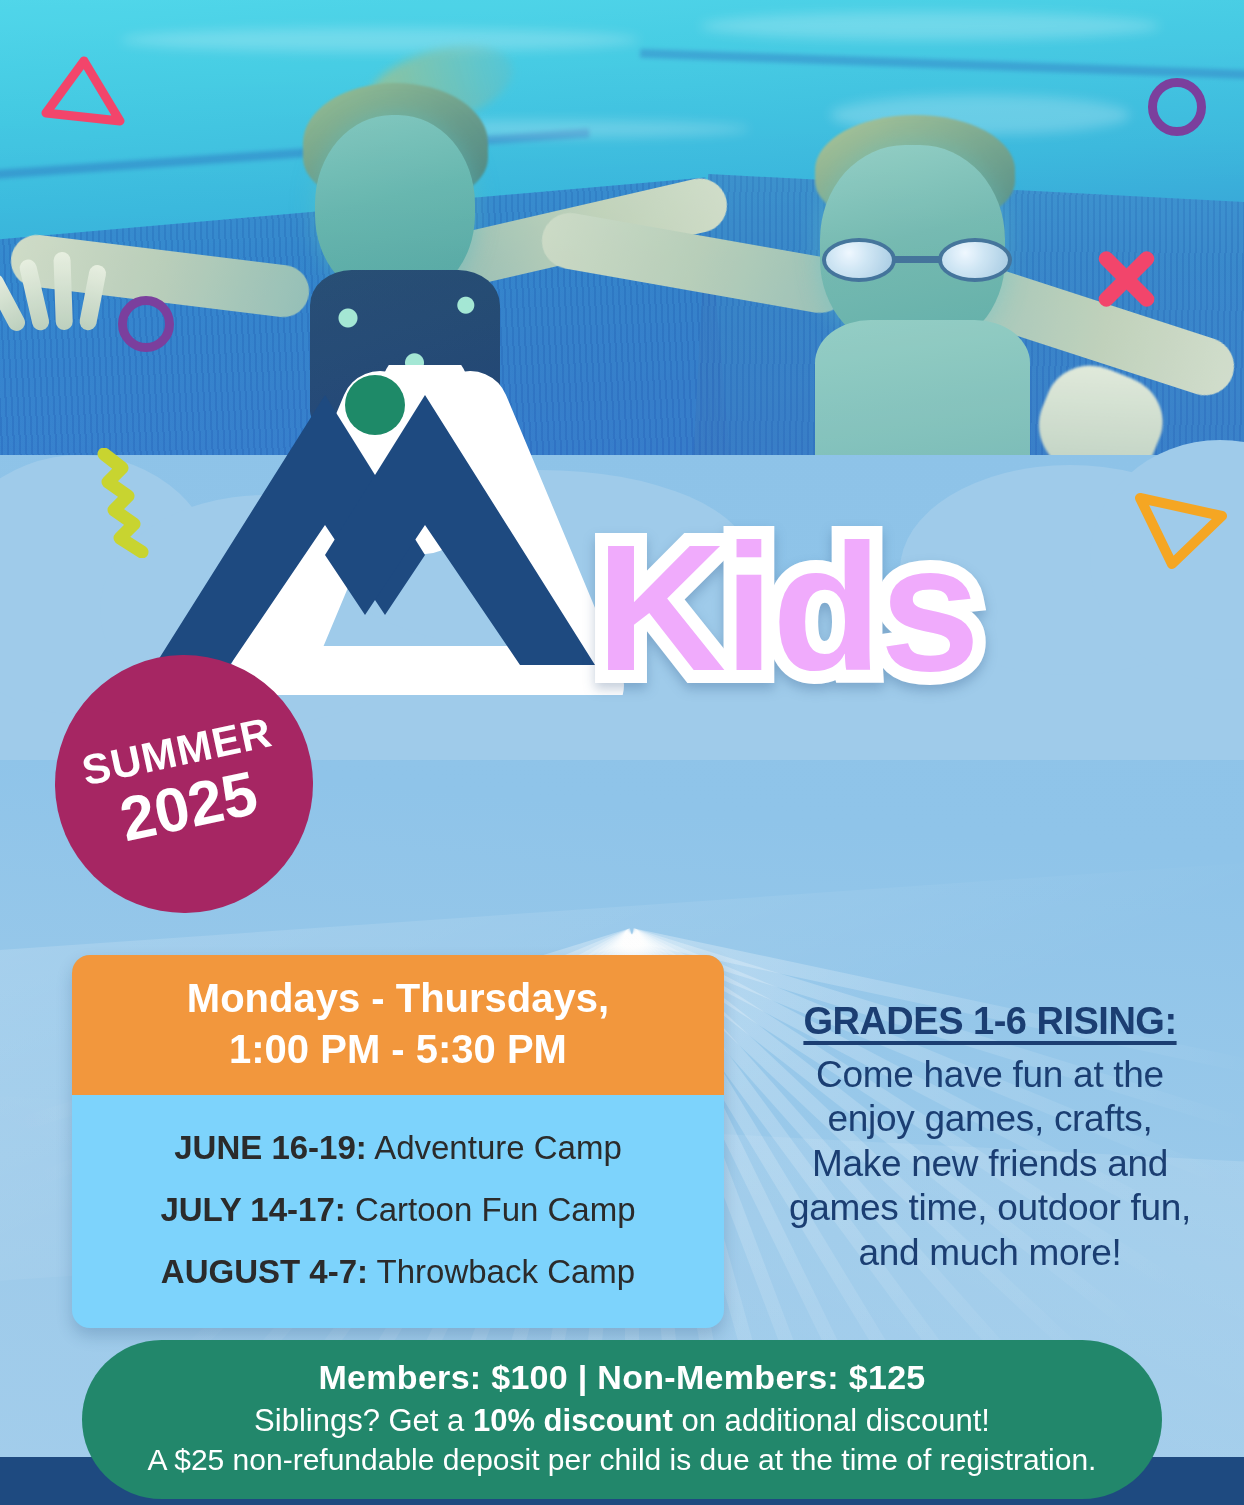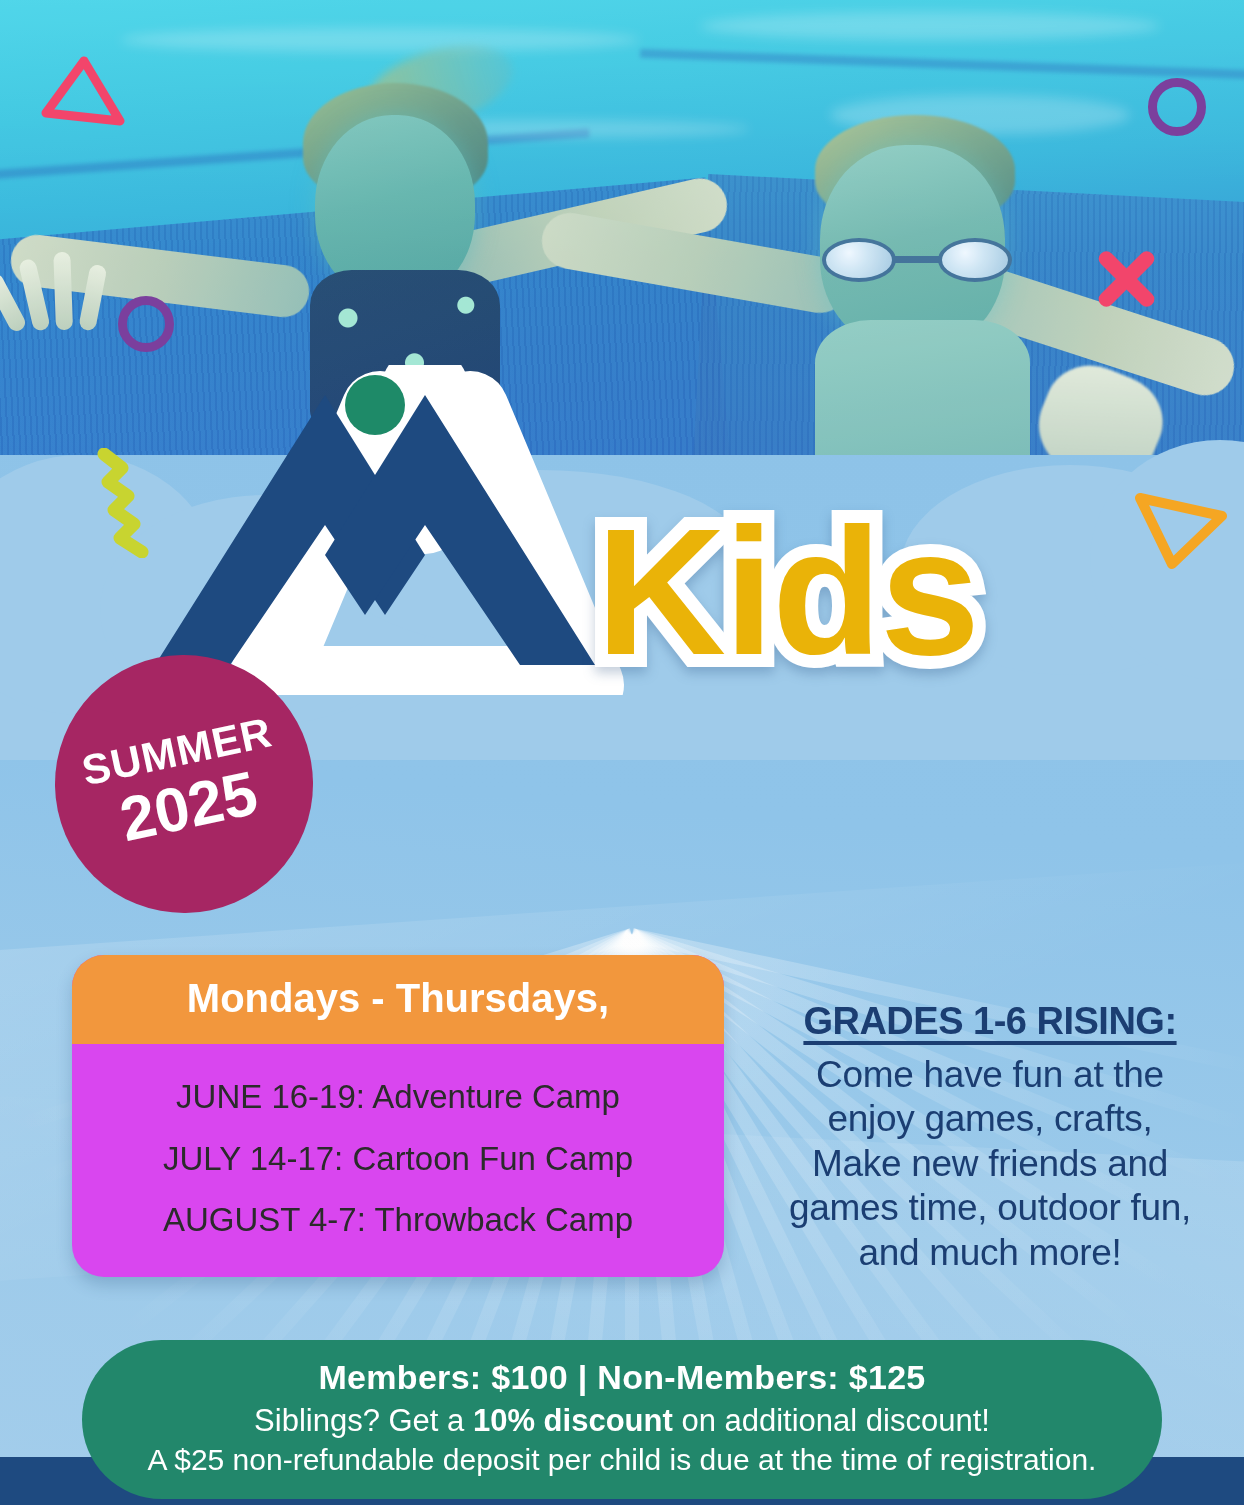--- a/index.html
+++ b/index.html
@@ -313,23 +313,23 @@
     width: 560px; height: 330px;
   }
   .title-kids, .title-camps {
     position: absolute;
     font-weight: 900;
     letter-spacing: -2px;
     white-space: nowrap;
     line-height: 0.92;
   }
   .title-kids {
-    left: 596px; top: 154px;
+    left: 596px; top: 170px;
     font-size: 180px;
-    color: #eab308;
+    color: #f0abfc;
     -webkit-text-stroke: 26px #ffffff;
     paint-order: stroke fill;
     filter: drop-shadow(0 6px 6px rgba(20,60,110,0.25));
   }
   .title-camps {
     left: 330px; top: 330px;
     font-size: 210px;
     color: #1E8A68;
     -webkit-text-stroke: 28px #ffffff;
     paint-order: stroke fill;
@@ -356,23 +356,23 @@
   }
   .badge .l2 {
     font-size: 62px; font-weight: 900; letter-spacing: 0px; line-height: 1; margin-top: 4px;
   }
 
   
   .sched-card {
     position: absolute;
     left: 72px; top: 955px;
     width: 652px;
-    border-radius: 32px;
+    border-radius: 18px;
     overflow: hidden;
-    background: #d946ef;
+    background: #7dd3fc;
     box-shadow: 0 8px 16px rgba(25,65,110,0.22);
     z-index: 5;
   }
   .sched-head {
     background: #F2973D;
     color: #ffffff;
     text-align: center;
     font-size: 40px;
     font-weight: 800;
     line-height: 1.28;
@@ -380,21 +380,21 @@
   }
   .sched-body { padding: 22px 10px 26px; }
   .sched-row {
     text-align: center;
     font-size: 33px;
     color: #2B2B2B;
     line-height: 1.2;
     padding: 11px 0;
     white-space: nowrap;
   }
-  .sched-row b { font-weight: 400; }
+  .sched-row b { font-weight: 700; }
   .sched-row span { font-weight: 400; }
 
   
   .right-text {
     position: absolute;
     left: 745px; top: 1000px;
     width: 490px;
     text-align: center;
     color: #1B3E72;
   }
@@ -567,20 +567,21 @@
   </div>
 
   <div class="badge">
     <div class="l1">SUMMER</div>
     <div class="l2">2025</div>
   </div>
 
   <div class="sched-card">
     <div class="sched-head">
       <div>Mondays - Thursdays,</div>
+      <div>1:00 PM - 5:30 PM</div>
     </div>
     <div class="sched-body" id="sched-body">
         <div class="sched-row"><b>JUNE 16-19:</b><span> Adventure Camp</span></div>
         <div class="sched-row"><b>JULY 14-17:</b><span> Cartoon Fun Camp</span></div>
         <div class="sched-row"><b>AUGUST 4-7:</b><span> Throwback Camp</span></div>
       </div>
   </div>
 
   <div class="right-text">
     <div class="right-head">GRADES 1-6 RISING:</div>

